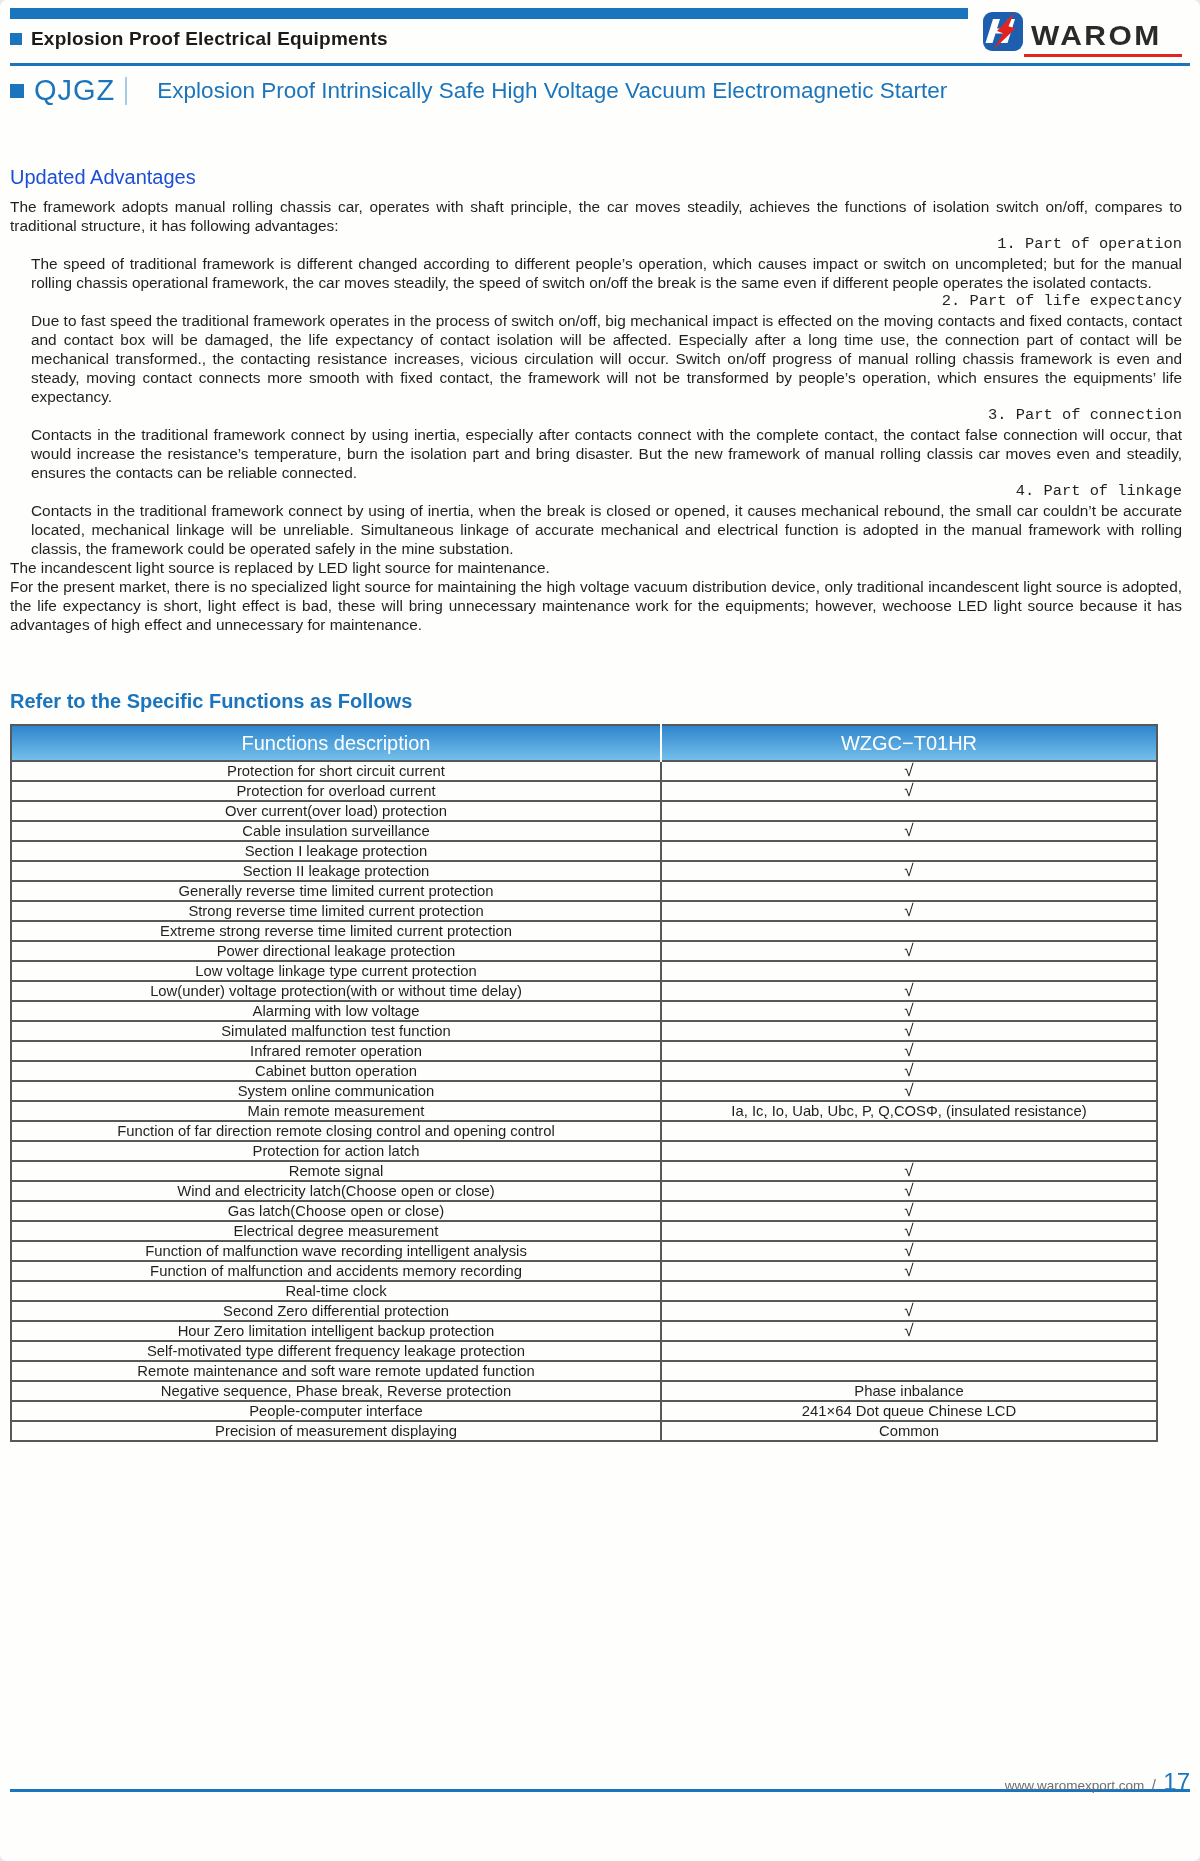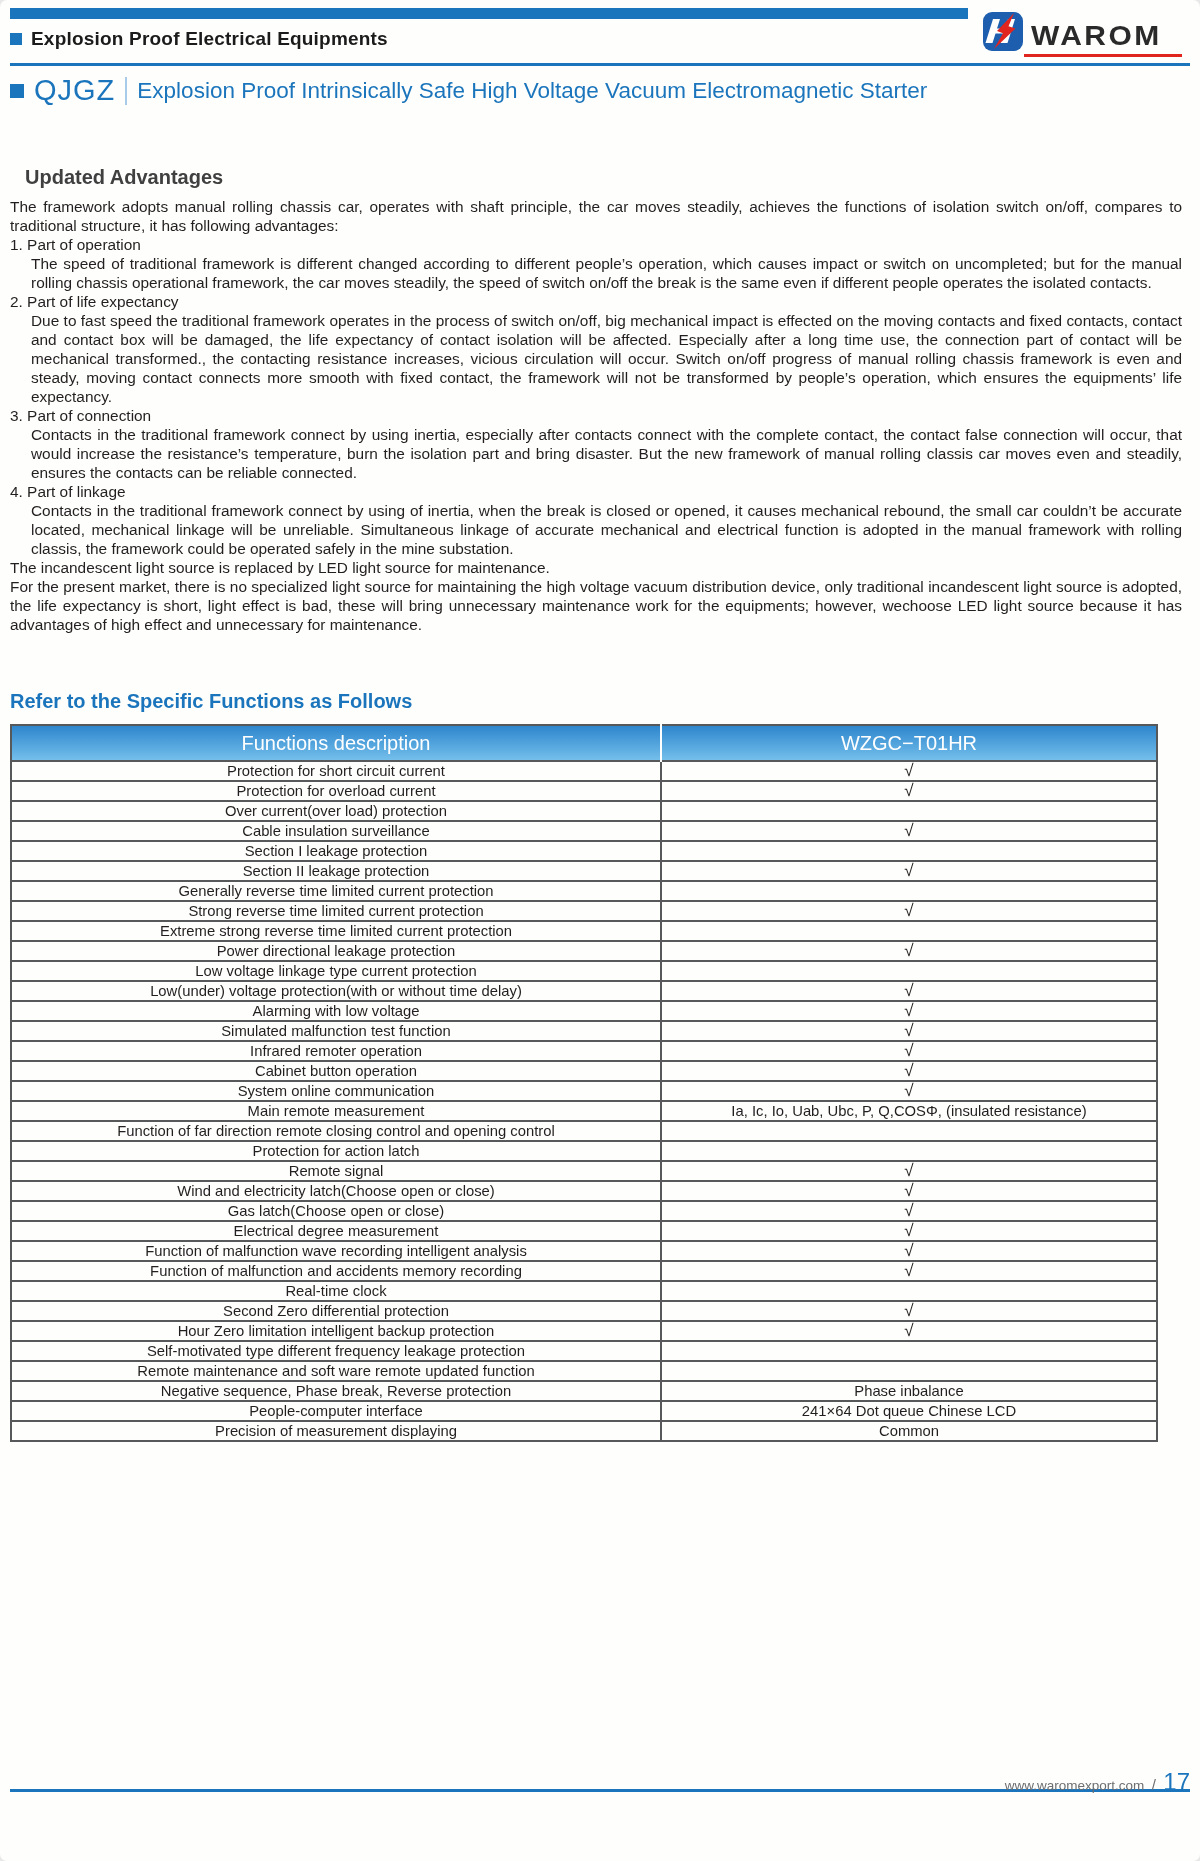--- a/index.html
+++ b/index.html
@@ -17,26 +17,26 @@
   .logo { position:absolute; left:982px; top:10px; }
   .logo-top { display:flex; align-items:flex-end; gap:5px; }
   .logo-word { font-size:30px; font-weight:bold; color:#2a2a2a; letter-spacing:2.5px; transform:scaleY(.95); }
   .logo-underline { height:3px; background:#e0251f; margin-top:2px; margin-left:42px; width:158px; }
   .header-rule { position:absolute; left:10px; top:63px; width:1180px; height:3px; background:#1b75bc; }
   
   .product-row { position:absolute; left:10px; top:74px; display:flex; align-items:center; gap:10px; }
   .bullet-md { width:14px; height:14px; background:#1b75bc; flex:0 0 auto; }
   .product-model { font-size:29px; color:#1b75bc; letter-spacing:1px; }
   .v-divider { width:2px; height:28px; background:#a7cbe8; }
-  .product-name { font-size:22.5px; color:#1b75bc; }
-  
-  .adv-heading { position:absolute; left:10px; top:166px; font-size:20px; font-weight:bold; color:#404040;margin-left:15px; }
+  .product-name { font-size:22.5px; color:#1b75bc;margin-left:20px; }
+  
+  .adv-heading { position:absolute; left:10px; top:166px; font-size:20px; font-weight:normal; color:#1d4ed8; }
   .adv-body { position:absolute; left:10px; top:197px; width:1172px; font-size:15.4px; line-height:19px; text-align:justify; }
   .adv-body p { margin:0; }
-  .adv-label { text-align:left; }
+  .adv-label { text-align:right;font-family:Liberation Mono, monospace; }
   .adv-text { padding-left:21px; }
   
   .func-heading { position:absolute; left:10px; top:690px; font-size:20px; font-weight:bold; color:#1b75bc; }
   table.func { position:absolute; left:10px; top:724px; width:1148px; border-collapse:collapse; table-layout:fixed;
                border:2px solid #57585a; }
   col.c1 { width:650px; }
   table.func thead th {
     height:36px; background:linear-gradient(#2e86cd,#74bfeb); color:#fff;
     font-weight:normal; font-size:20px; border:none;
   }

